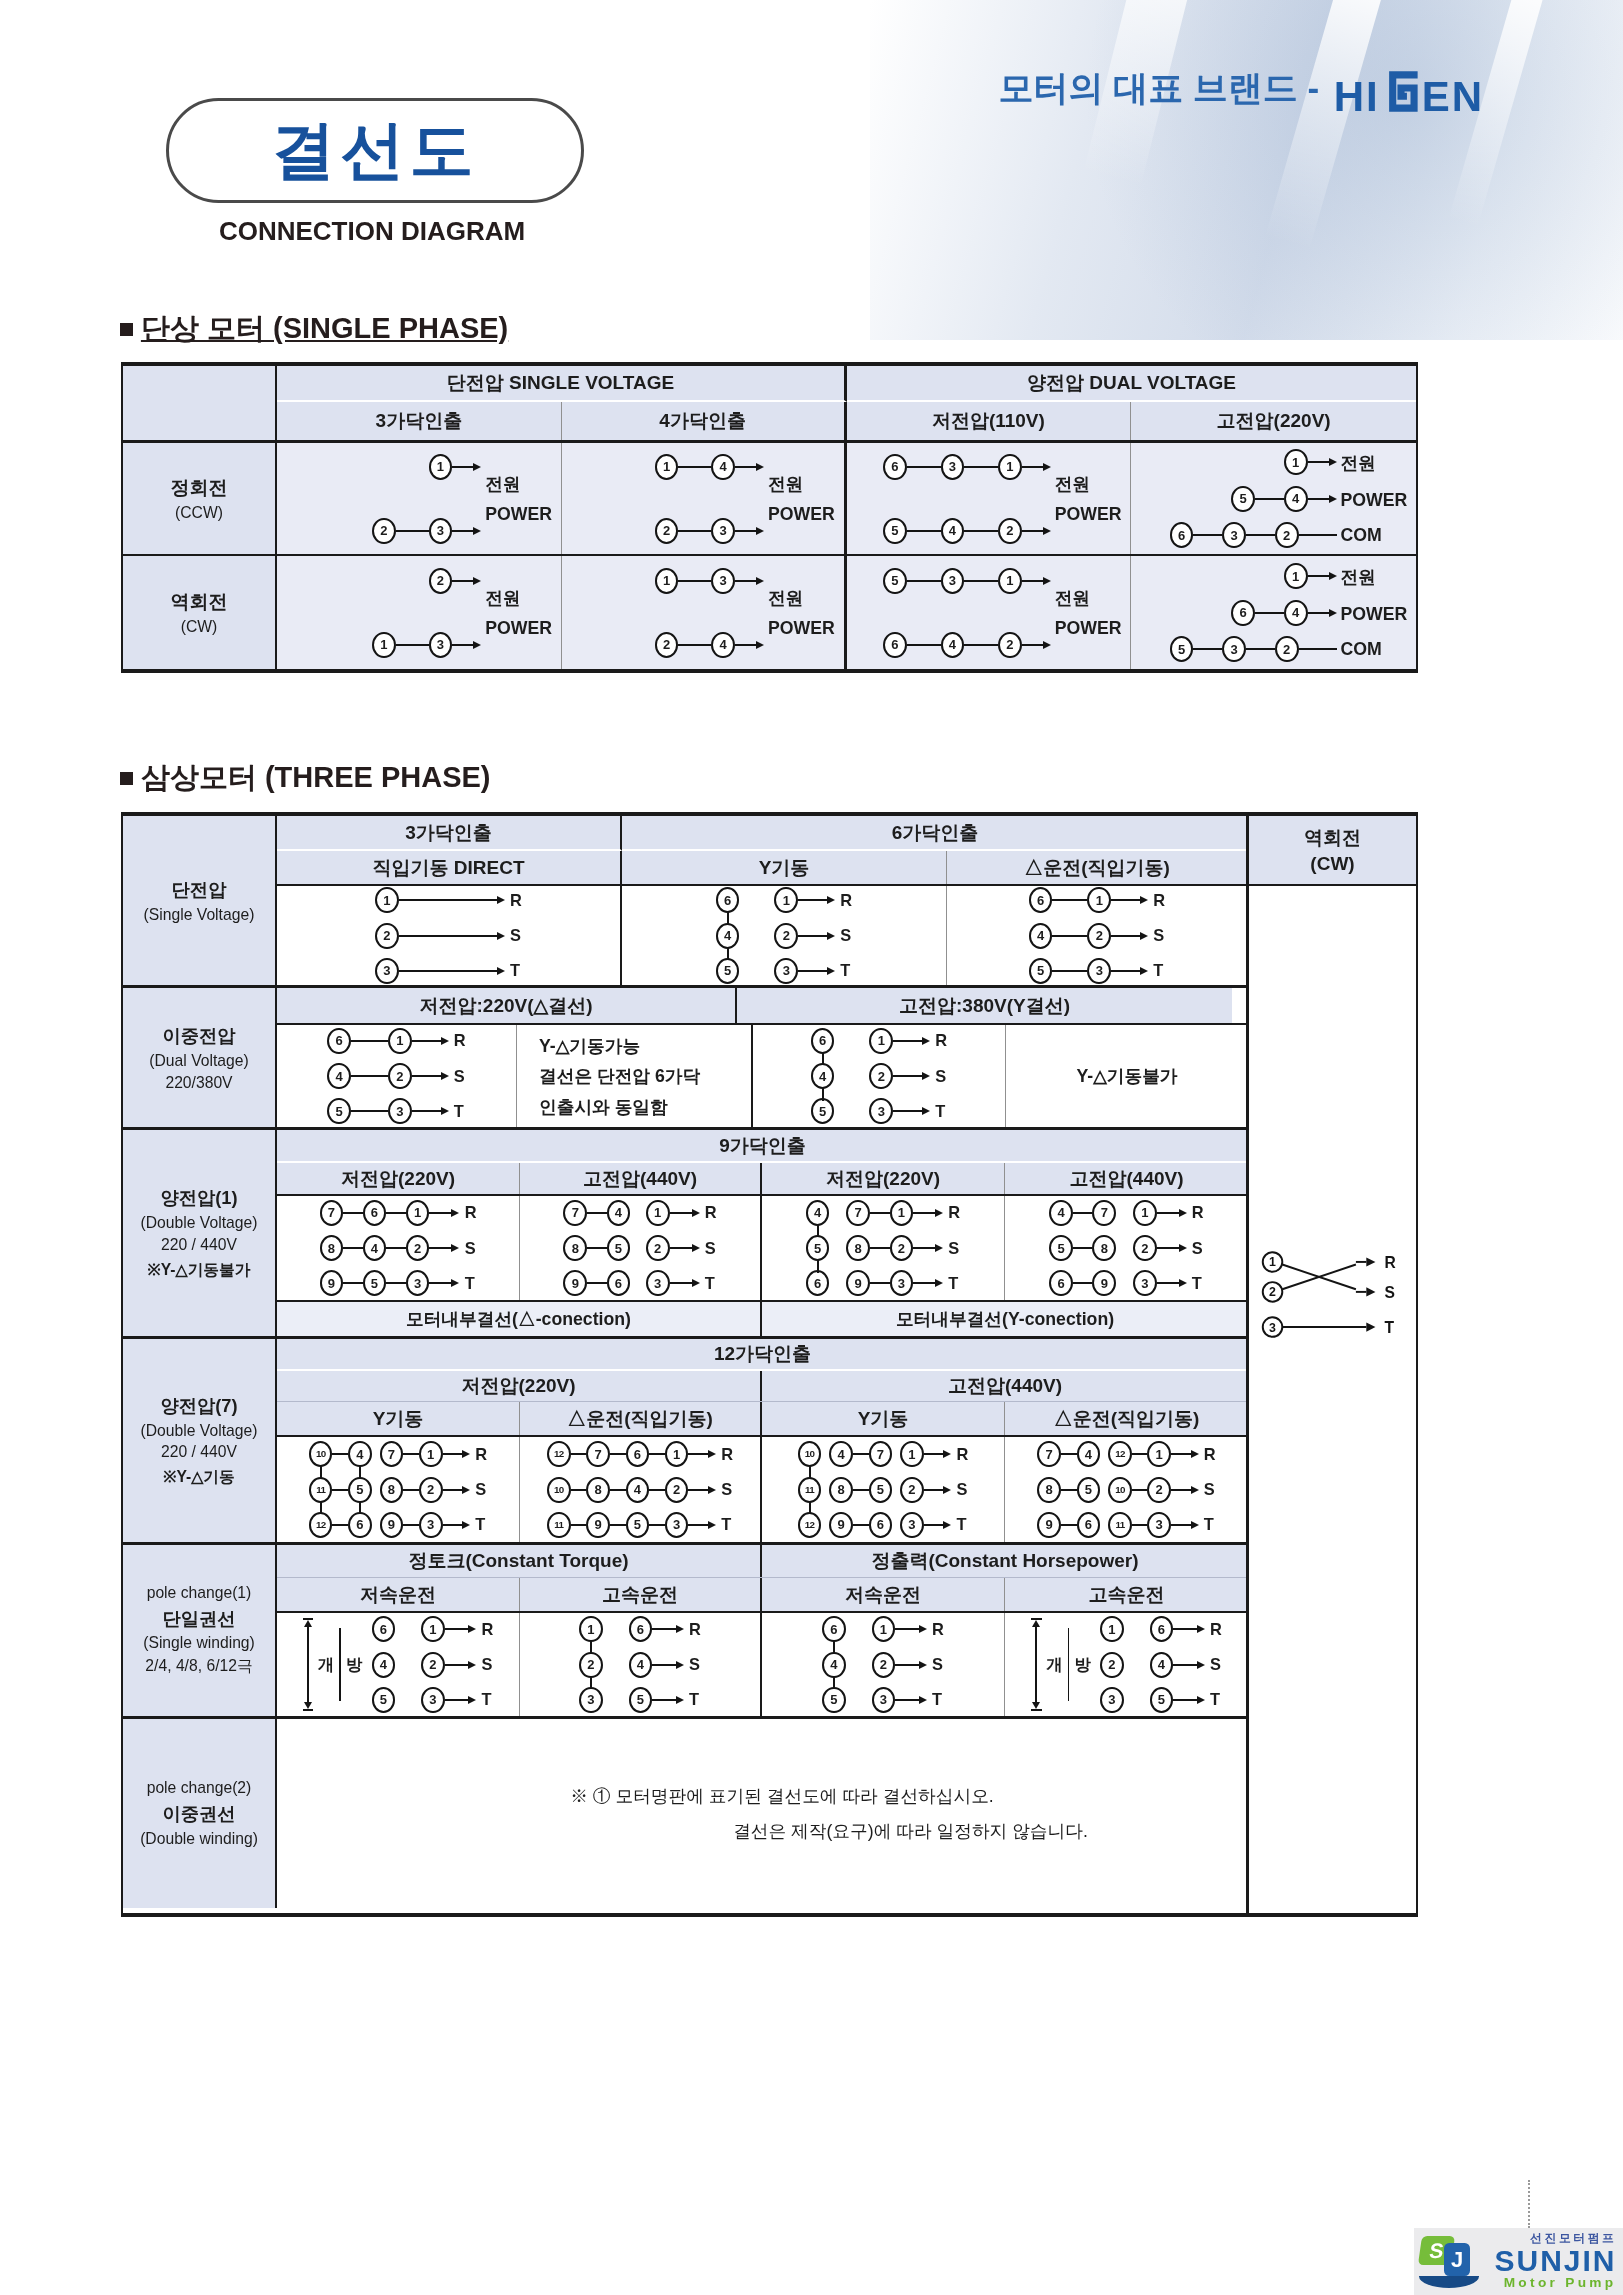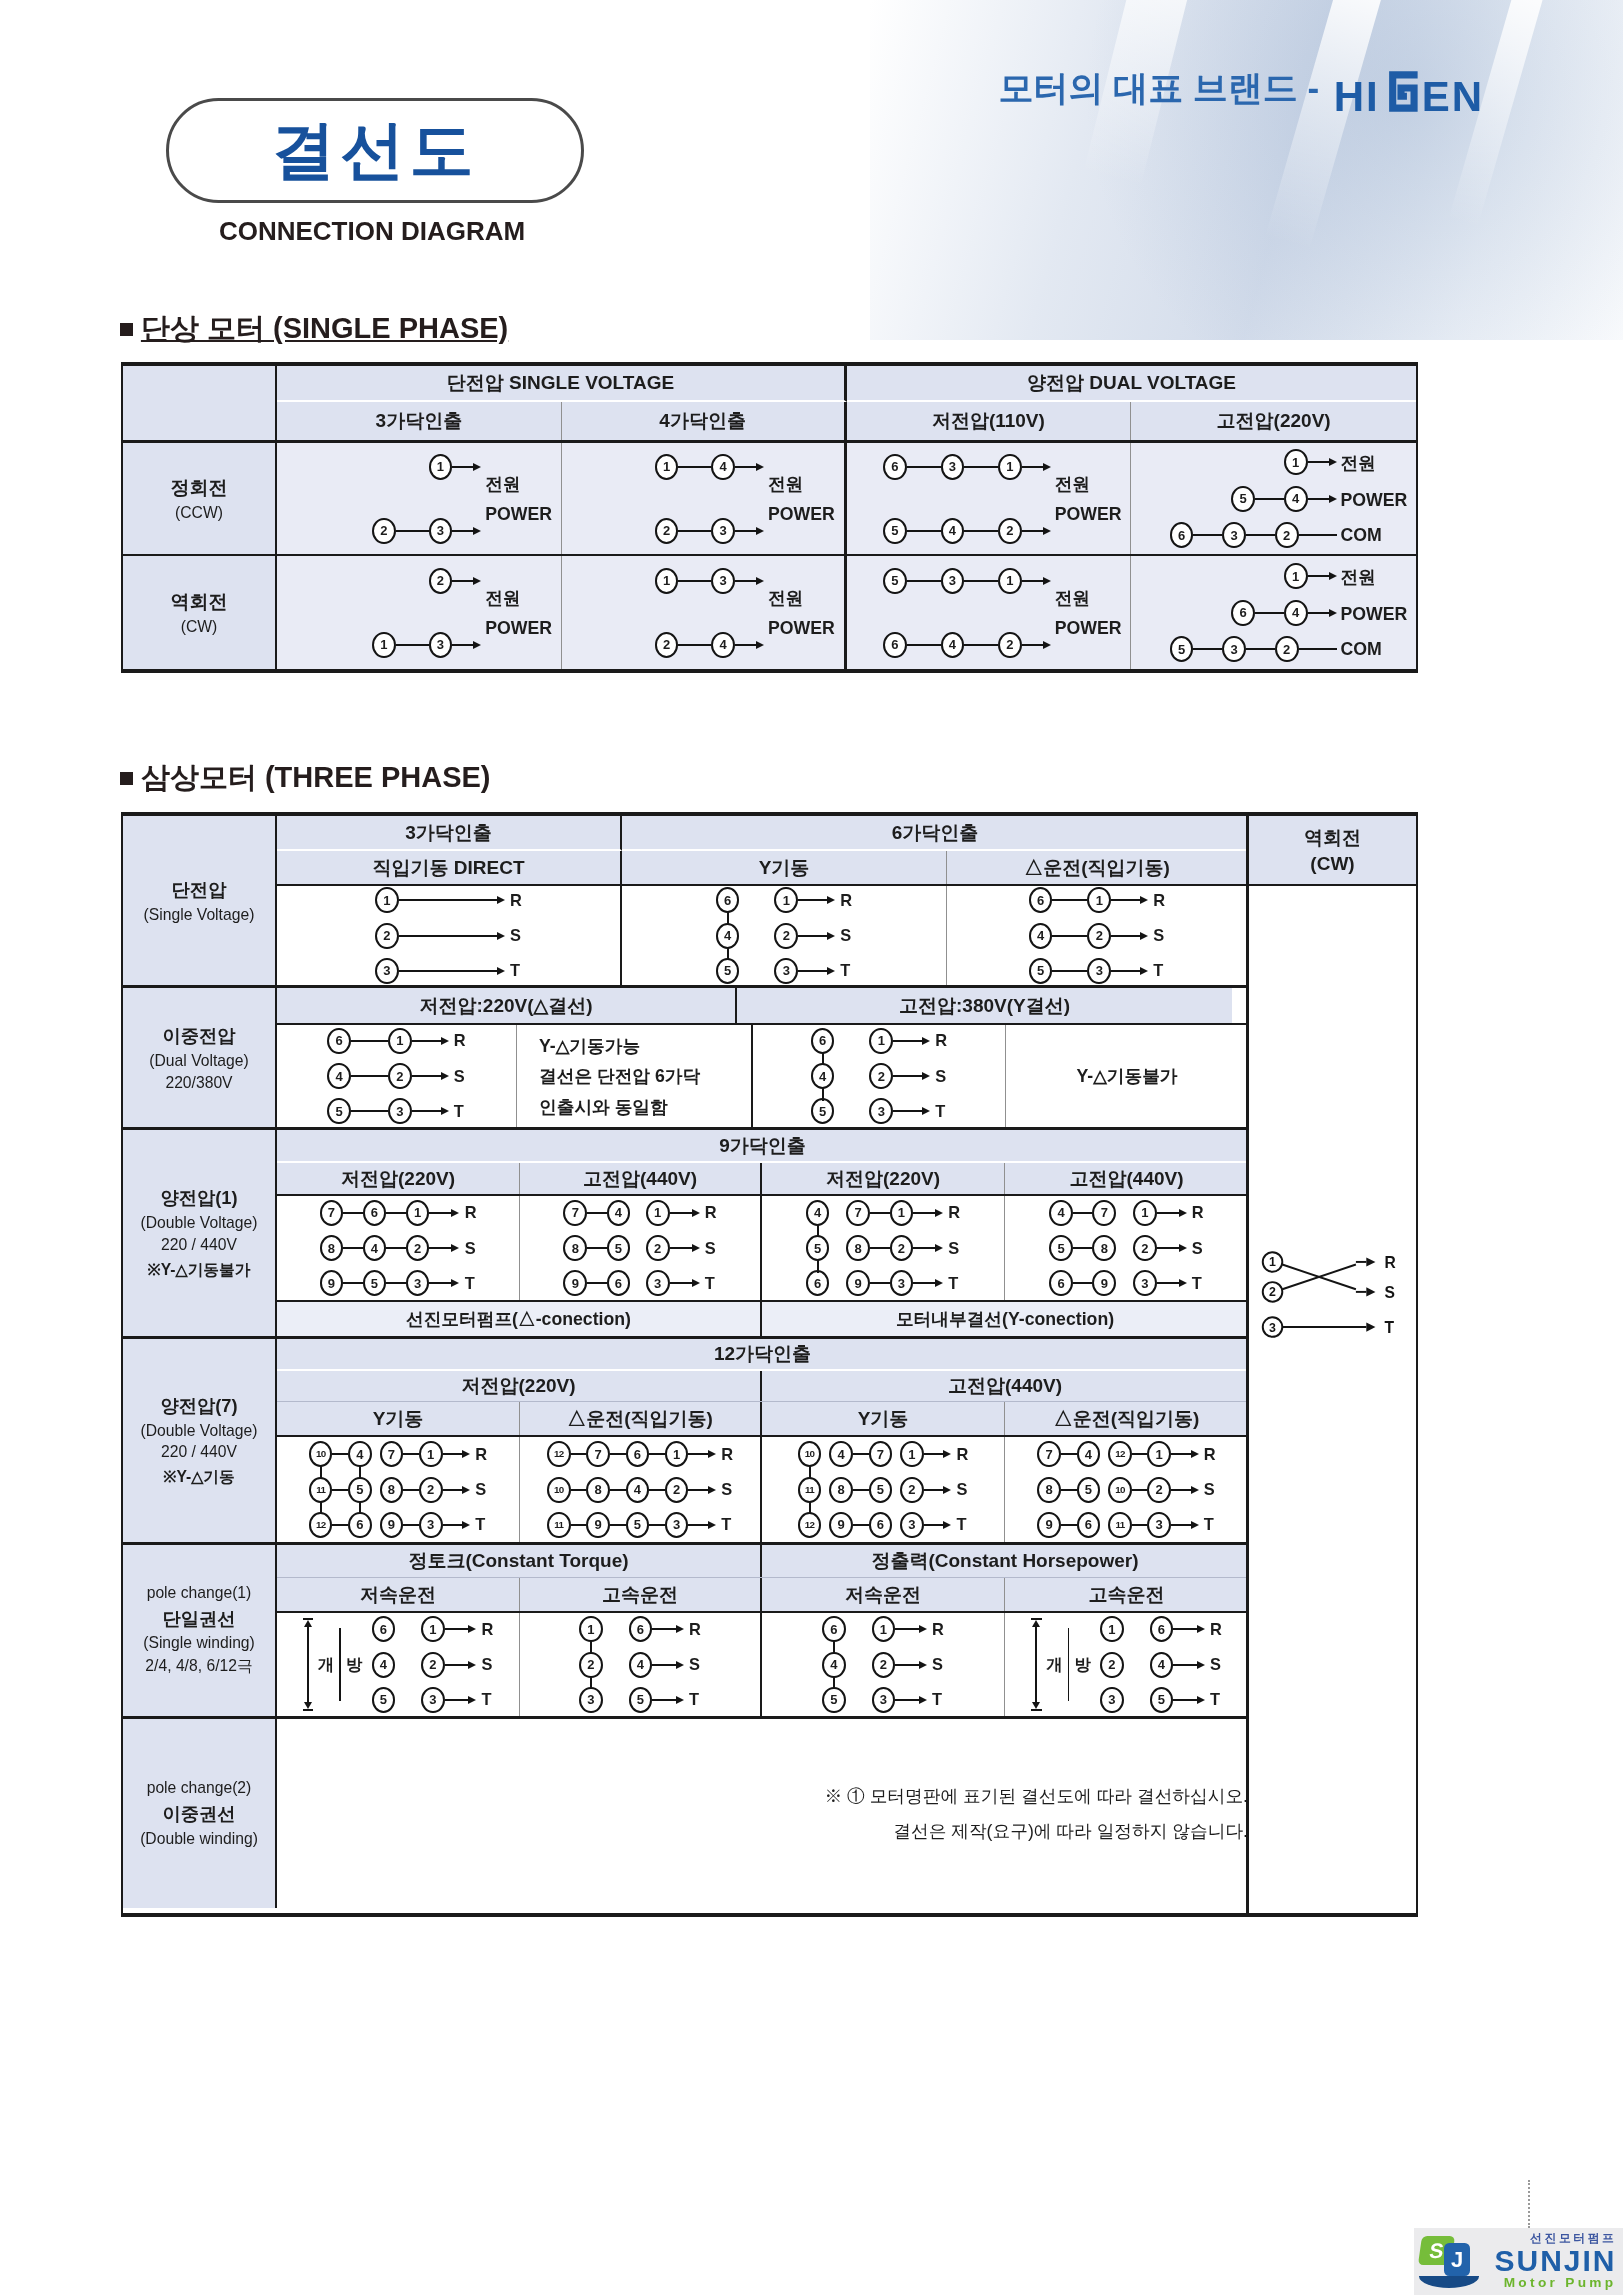--- a/index.html
+++ b/index.html
@@ -81,21 +81,21 @@
   .spside{width:73px;display:flex;flex-direction:column;justify-content:center;
           font-weight:bold;font-size:17.7px;padding-left:3.9px;box-sizing:border-box;}
   .openw{display:flex;align-items:center;margin-right:9.2px;gap:4.6px;}
   .oarr{display:flex;flex-direction:column;align-items:center;height:93px;}
   .ocap{width:10.5px;height:2px;background:#141414;}
   .ohu{width:0;height:0;border-bottom:7.9px solid #141414;border-left:4.6px solid transparent;border-right:4.6px solid transparent;}
   .ohd{width:0;height:0;border-top:7.9px solid #141414;border-left:4.6px solid transparent;border-right:4.6px solid transparent;}
   .ostem{width:2px;flex:1;background:#141414;}
   .olb{font-weight:bold;font-size:16.4px;}
   .ovl{width:1.3px;height:73px;background:#141414;margin:0 0.7px;}
-  .notes{flex-direction:column;align-items:flex-end;justify-content:center;row-gap:10.5px;
+  .notes{flex-direction:column;align-items:center;justify-content:center;row-gap:10.5px;
          padding-left:39px;font-size:17.7px;background:#fff;}
   .n2{padding-left:30px;}
   .n3{padding-left:257px;}
   
   .cwcol{position:absolute;top:0;right:0;bottom:0;width:170px;border-left:3.3px solid #1a1a1a;
          display:flex;flex-direction:column;box-sizing:border-box;}
   .cwhead{height:70px;background:#dde2f0;border-bottom:2px solid #1a1a1a;display:flex;
           flex-direction:column;align-items:center;justify-content:center;font-weight:bold;
           font-size:19px;box-sizing:border-box;row-gap:1.3px;}
   .cwbody{flex:1;background:#fff;position:relative;}
@@ -709,21 +709,21 @@
                   <div class="gapseg" style="width: 17px;"></div>
                   <div class="nc">3</div>
                   <div class="lnk" style="width: 22px;"></div>
                   <div class="ahd"></div>
                   <div class="alt">T</div>
                 </div>
               </div>
             </div>
         </div>
         <div class="band" style="height:34px;">
-          <div class="hcell ft bR2" style="width:485px;">선진모터펌프(△-conection)</div>
+          <div class="hcell ft bR2" style="width:485px;">모터내부결선(△-conection)</div>
           <div class="hcell ft" style="width:486px;">모터내부결선(Y-conection)</div>
         </div>
       </div>
     </div>
 
     <div class="rg bBrg">
       <div class="rlabel">
         <div class="lbB">양전압(7)</div>
         <div class="lbN">(Double Voltage)</div>
         <div class="lbN">220 / 440V</div>

